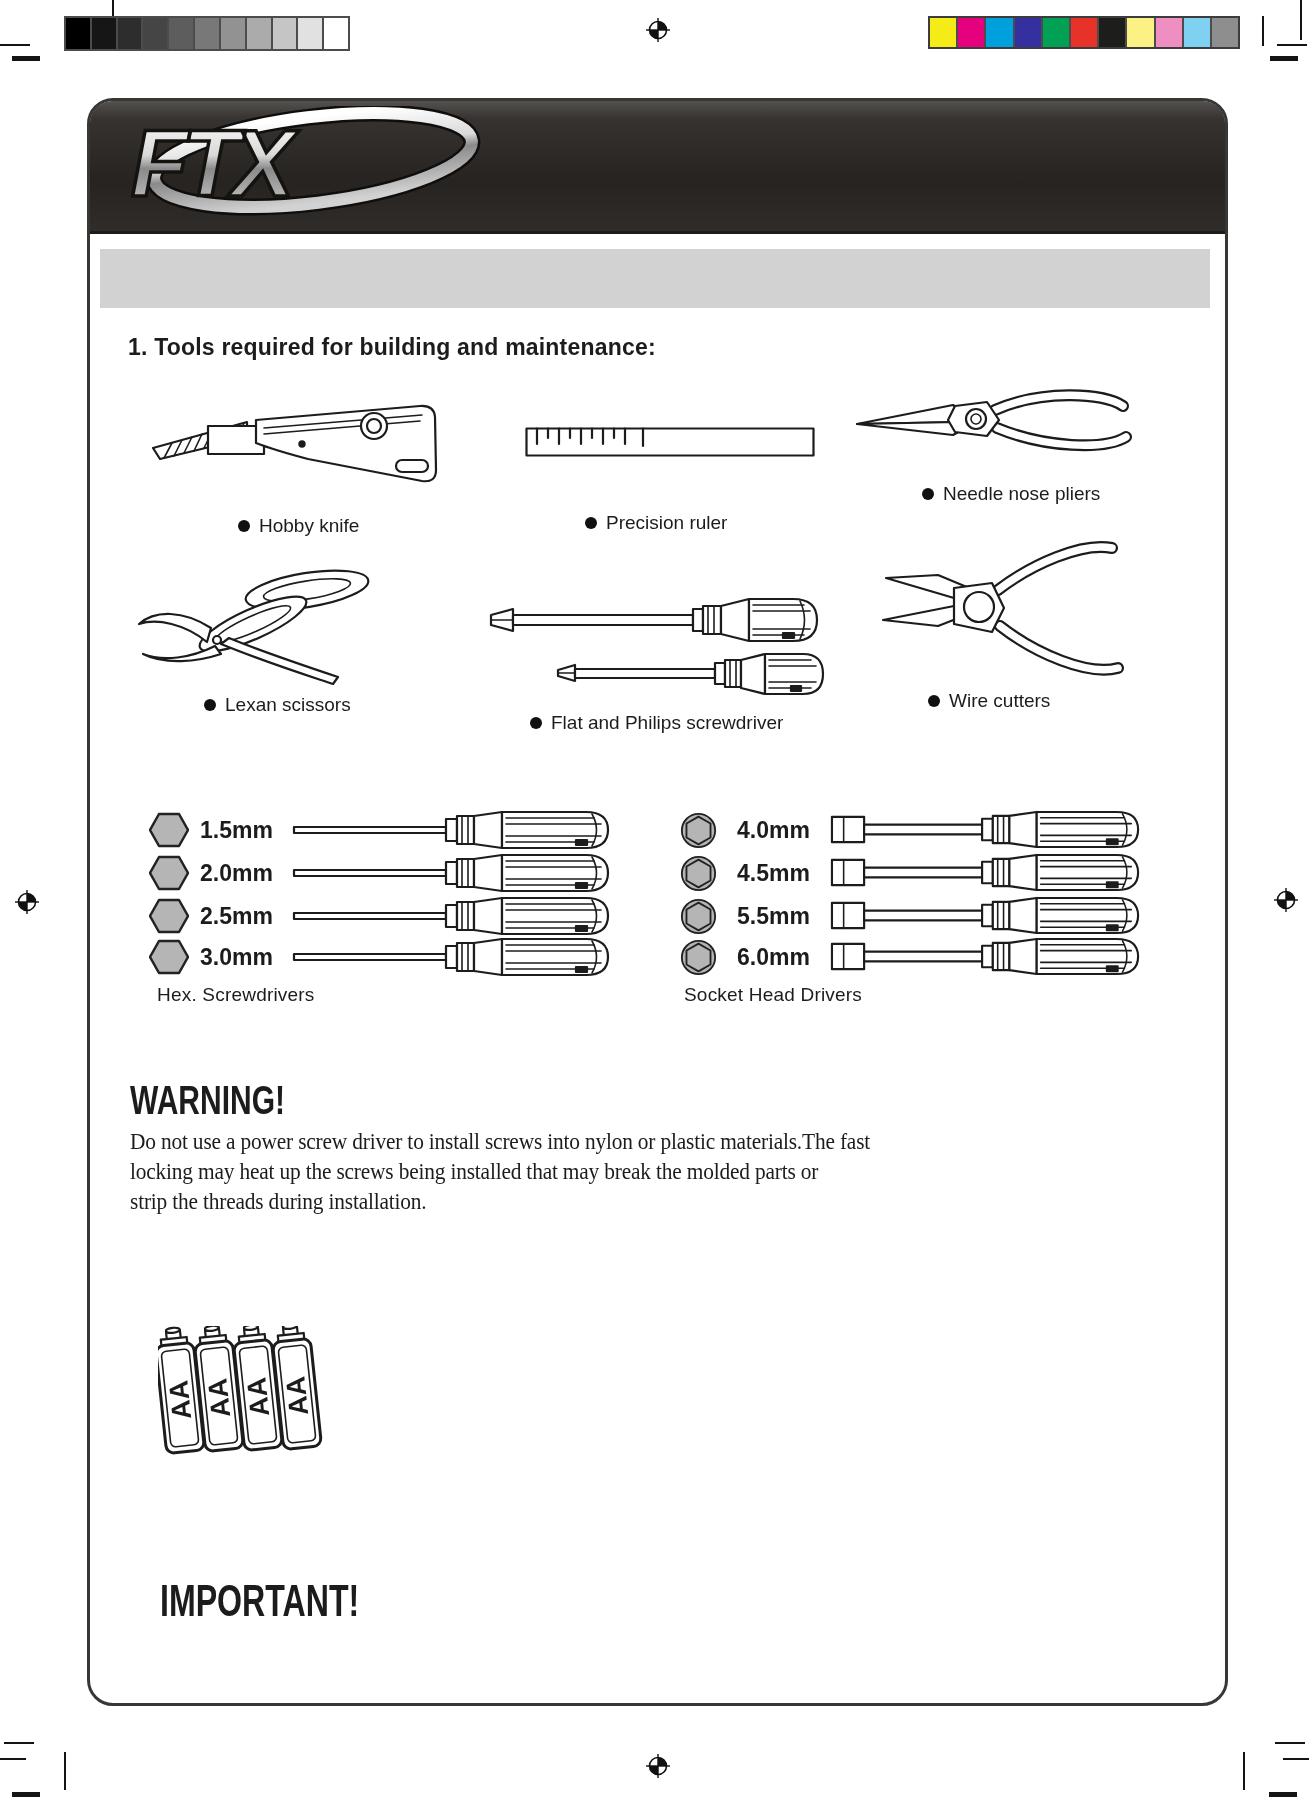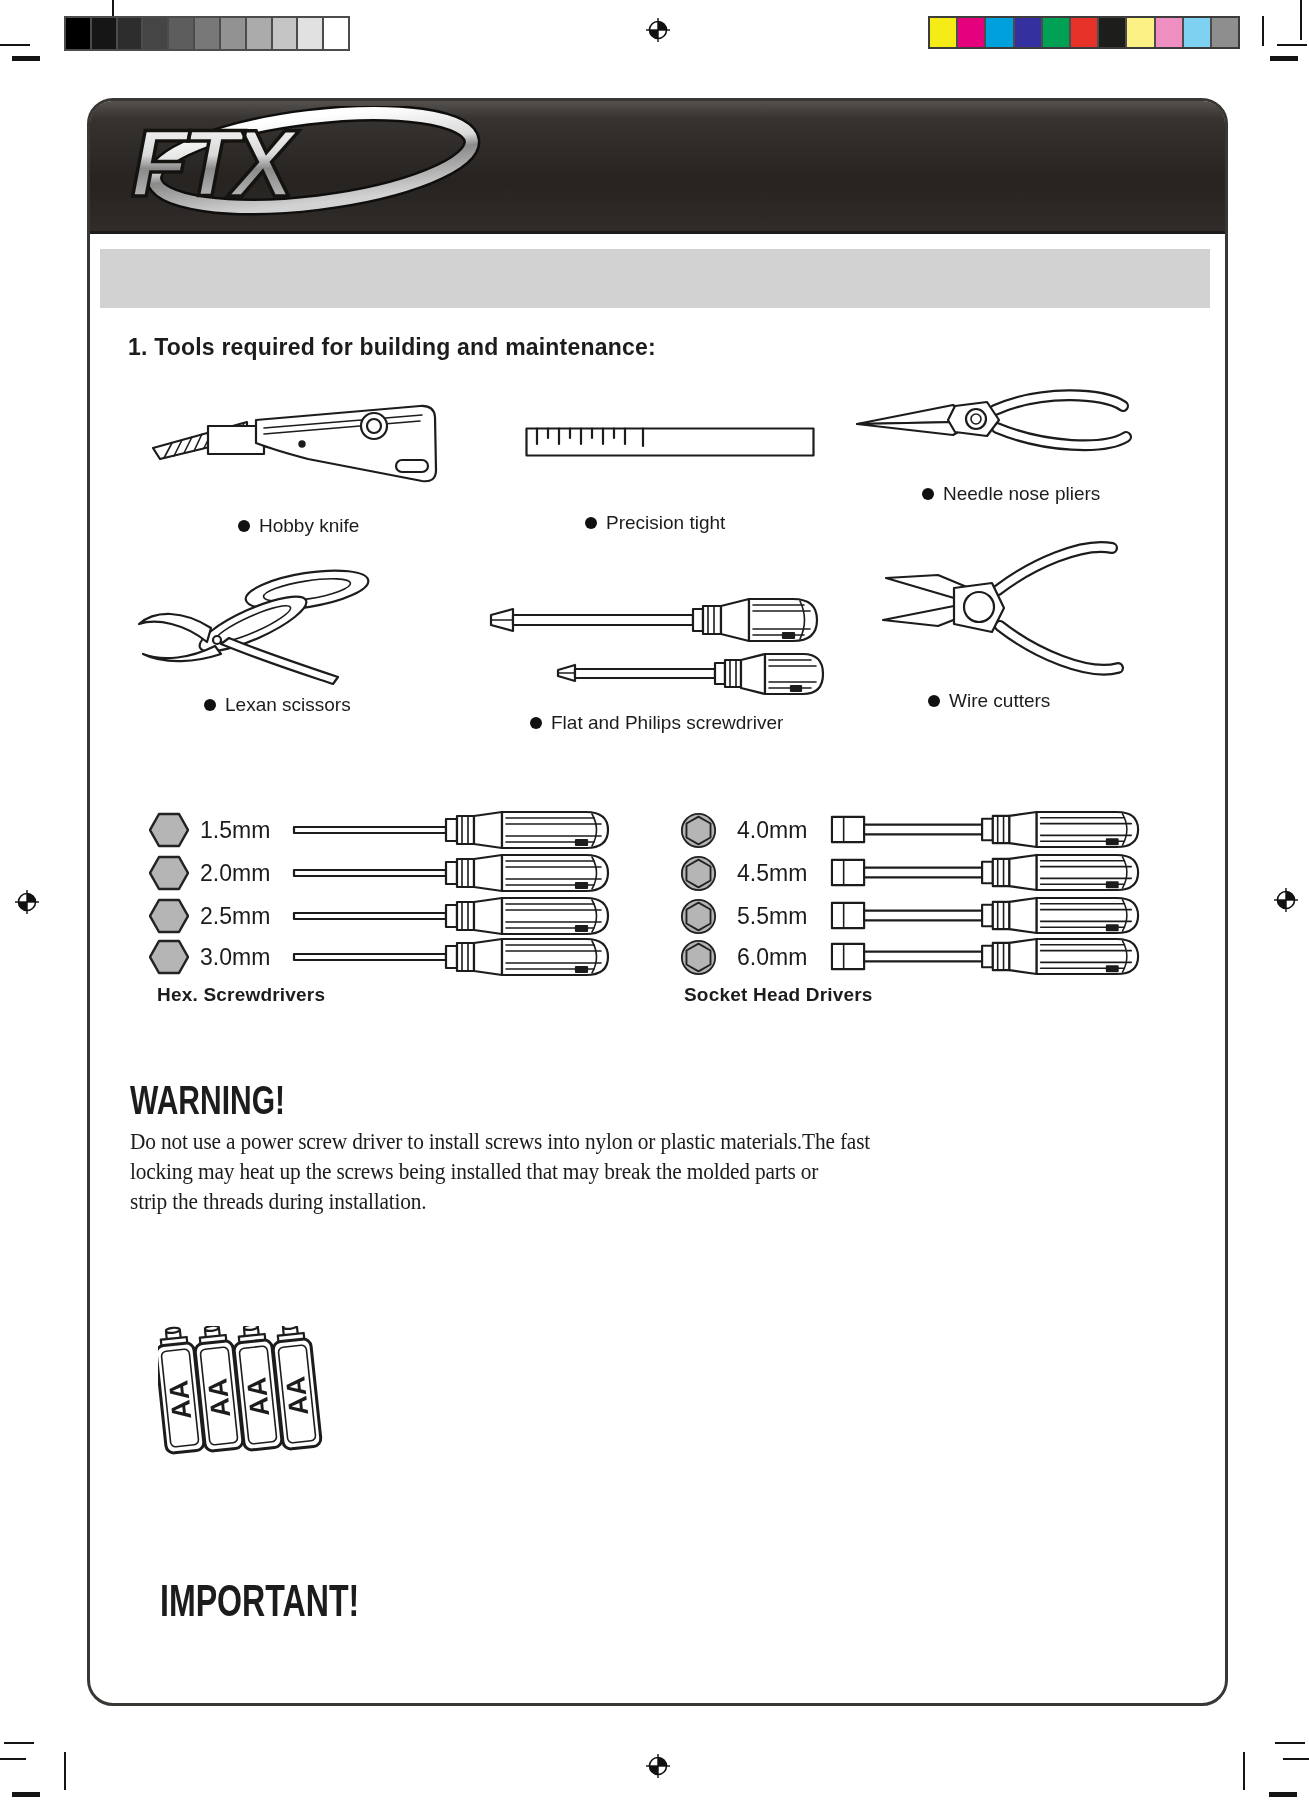--- a/index.html
+++ b/index.html
@@ -15,22 +15,22 @@
   
   .doc{position:absolute;left:87px;top:98px;width:1141px;height:1608px;box-sizing:border-box;
        border:3px solid #393734;border-radius:26px;background:#fff;}
   .doc-header{position:absolute;left:0;top:0;right:0;height:130px;border-radius:22px 22px 0 0;
        background:linear-gradient(180deg,#55514e 0%,#35322f 14%,#262321 62%,#2f2c2a 100%);
        border-bottom:3px solid #1e1c1a;}
   .titlebar{position:absolute;background:#d2d2d2;}
   .h1{position:absolute;font-weight:bold;font-size:23px;letter-spacing:.2px;white-space:nowrap;}
   .tool-label{position:absolute;display:flex;align-items:center;font-size:19px;white-space:nowrap;}
   .tool-label .dot{width:12px;height:12px;border-radius:50%;background:#111;margin-right:9px;flex:0 0 auto;}
-  .size-label{position:absolute;font-weight:normal;font-size:23px;white-space:nowrap;}
-  .caption{position:absolute;font-weight:bold;font-size:19px;white-space:nowrap;letter-spacing:.2px;}
+  .size-label{position:absolute;font-weight:bold;font-size:23px;white-space:nowrap;}
+  .caption{position:absolute;font-weight:normal;font-size:19px;white-space:nowrap;letter-spacing:.2px;}
   .warn-head{position:absolute;font-weight:bold;font-size:40px;white-space:nowrap;}
   .warn-body{position:absolute;font-size:23px;line-height:30px;letter-spacing:-.2px;white-space:nowrap;font-family:Liberation Serif, serif;}
   .imp-head{position:absolute;font-weight:bold;font-size:44px;white-space:nowrap;}
   .imp-body{position:absolute;font-weight:bold;font-size:29px;white-space:nowrap;}
   svg .ln{fill:#ffffff;stroke:#1c1c1c;stroke-width:2.2;stroke-linejoin:round;stroke-linecap:round;}
   svg .tube-b{fill:none;stroke:#1c1c1c;stroke-width:12;stroke-linecap:round;}
   svg .tube-w{fill:none;stroke:#ffffff;stroke-width:7.5;stroke-linecap:round;}
   svg .thin{stroke-width:1.6;}
 </style>
 </head>
@@ -283,21 +283,21 @@
       <circle cx="99" cy="79" r="15"></circle>
     </g>
   </svg>
 
   <div class="tool-label" style="left:238px;top:515px">
     <span class="dot"></span>
     <span>Hobby knife</span>
   </div>
   <div class="tool-label" style="left:585px;top:512px">
     <span class="dot"></span>
-    <span>Precision tight</span>
+    <span>Precision ruler</span>
   </div>
   <div class="tool-label" style="left:922px;top:483px">
     <span class="dot"></span>
     <span>Needle nose pliers</span>
   </div>
   <div class="tool-label" style="left:204px;top:694px">
     <span class="dot"></span>
     <span>Lexan scissors</span>
   </div>
   <div class="tool-label" style="left:530px;top:712px">

